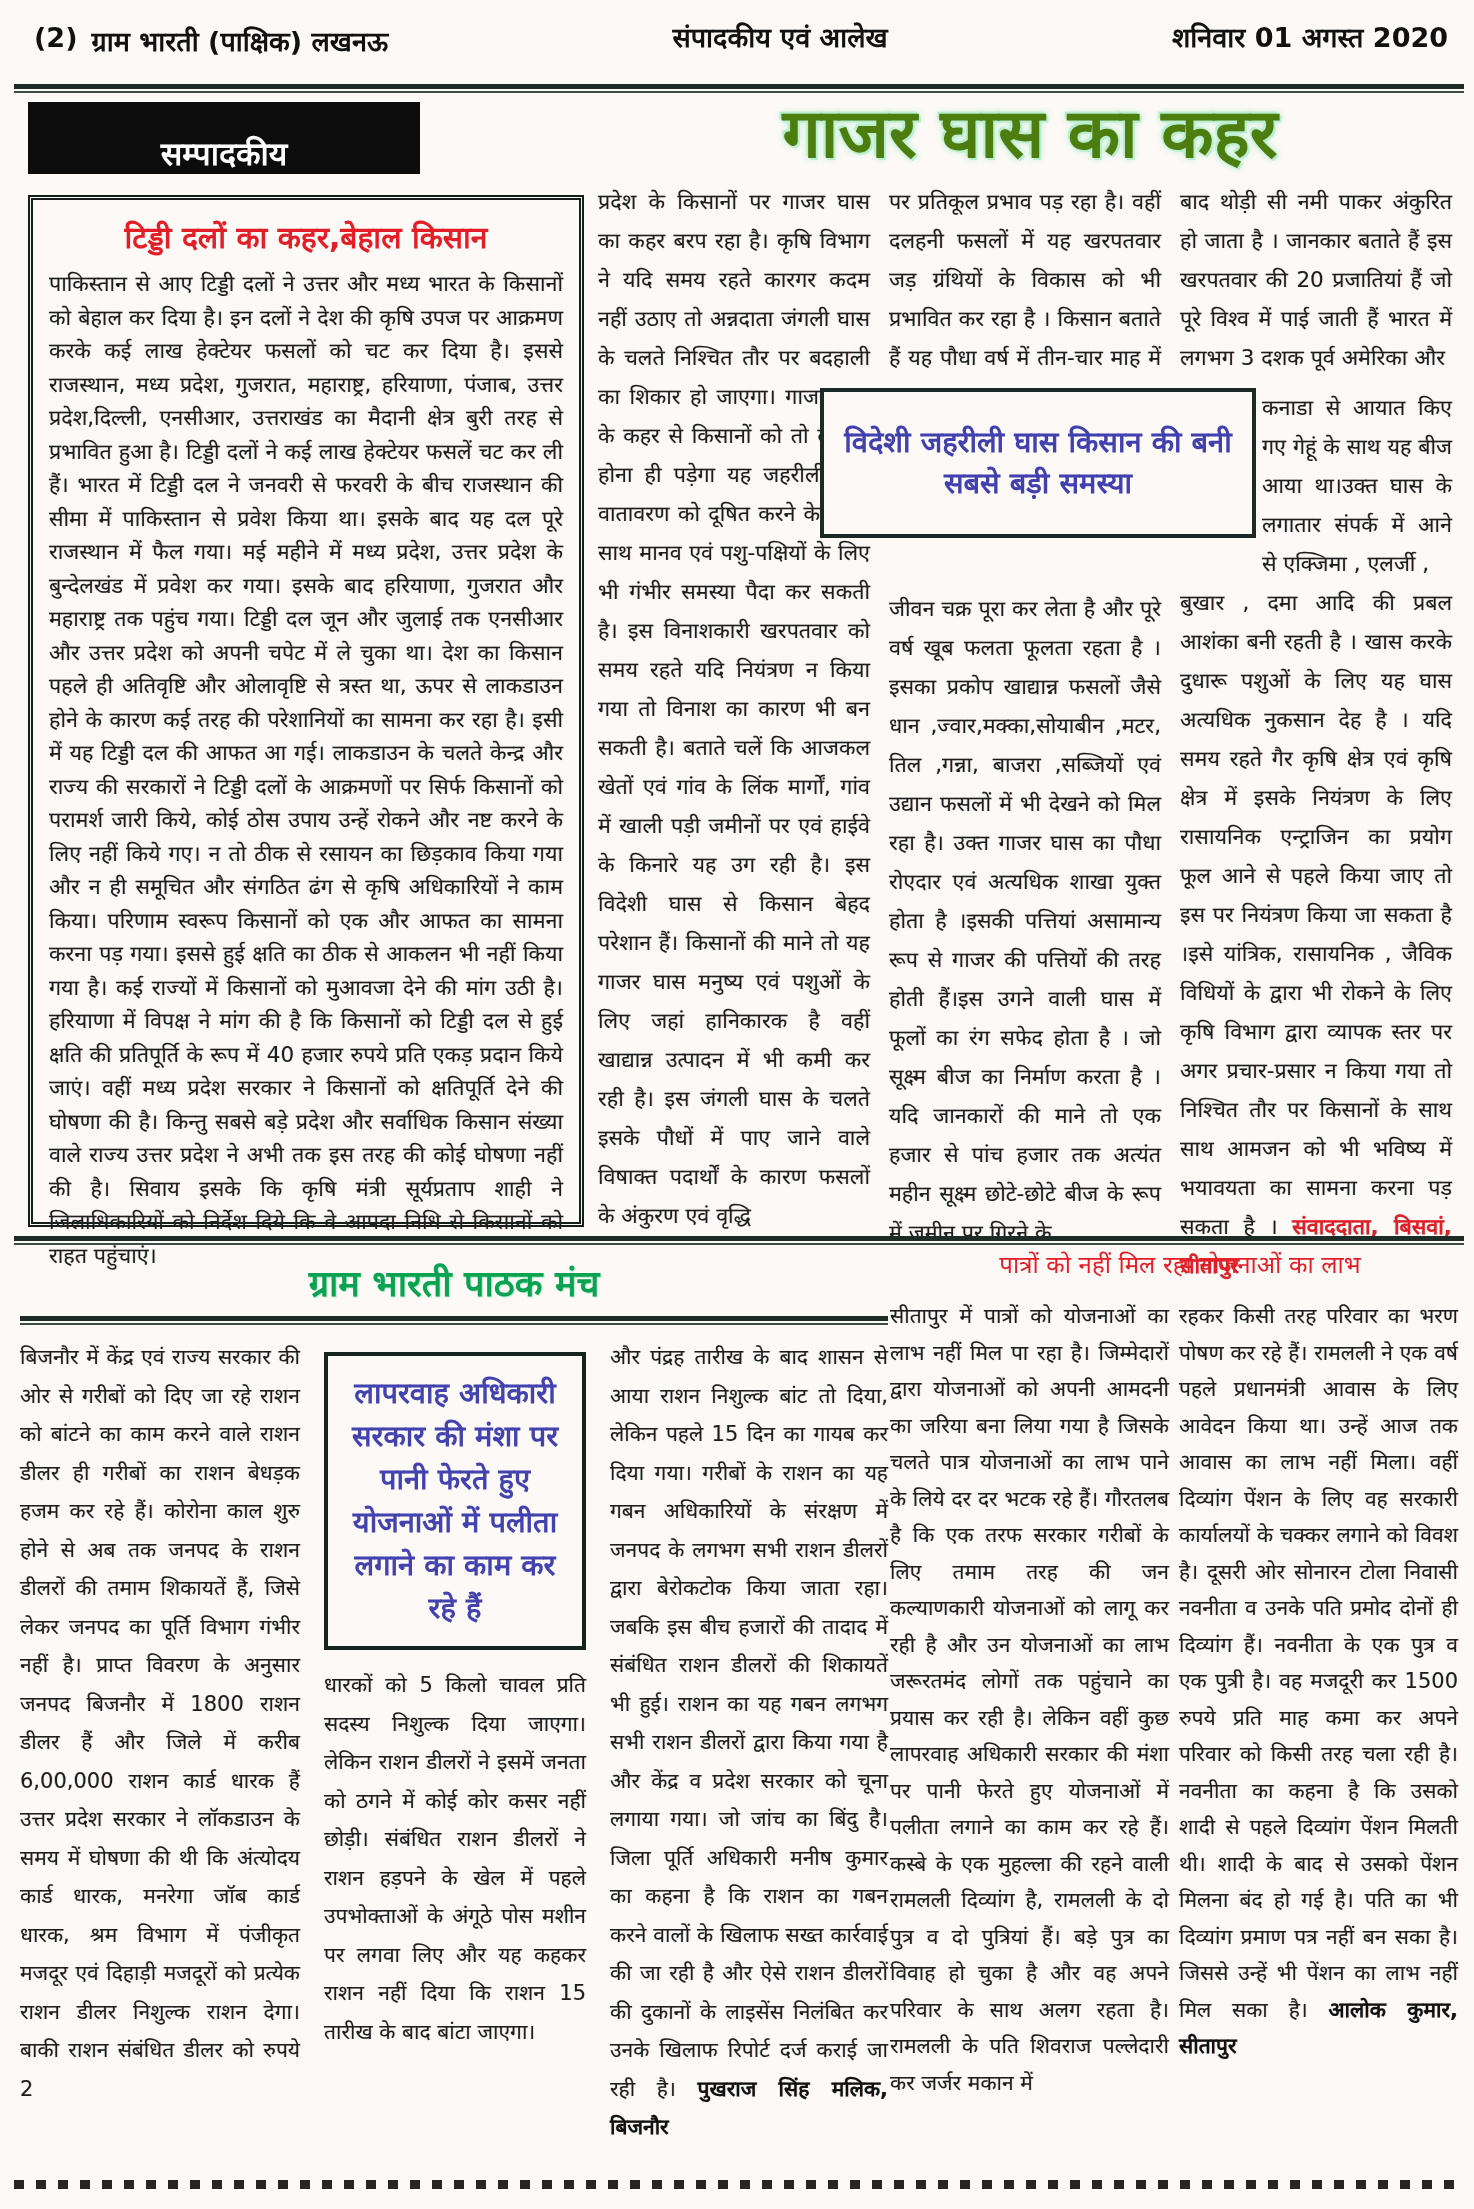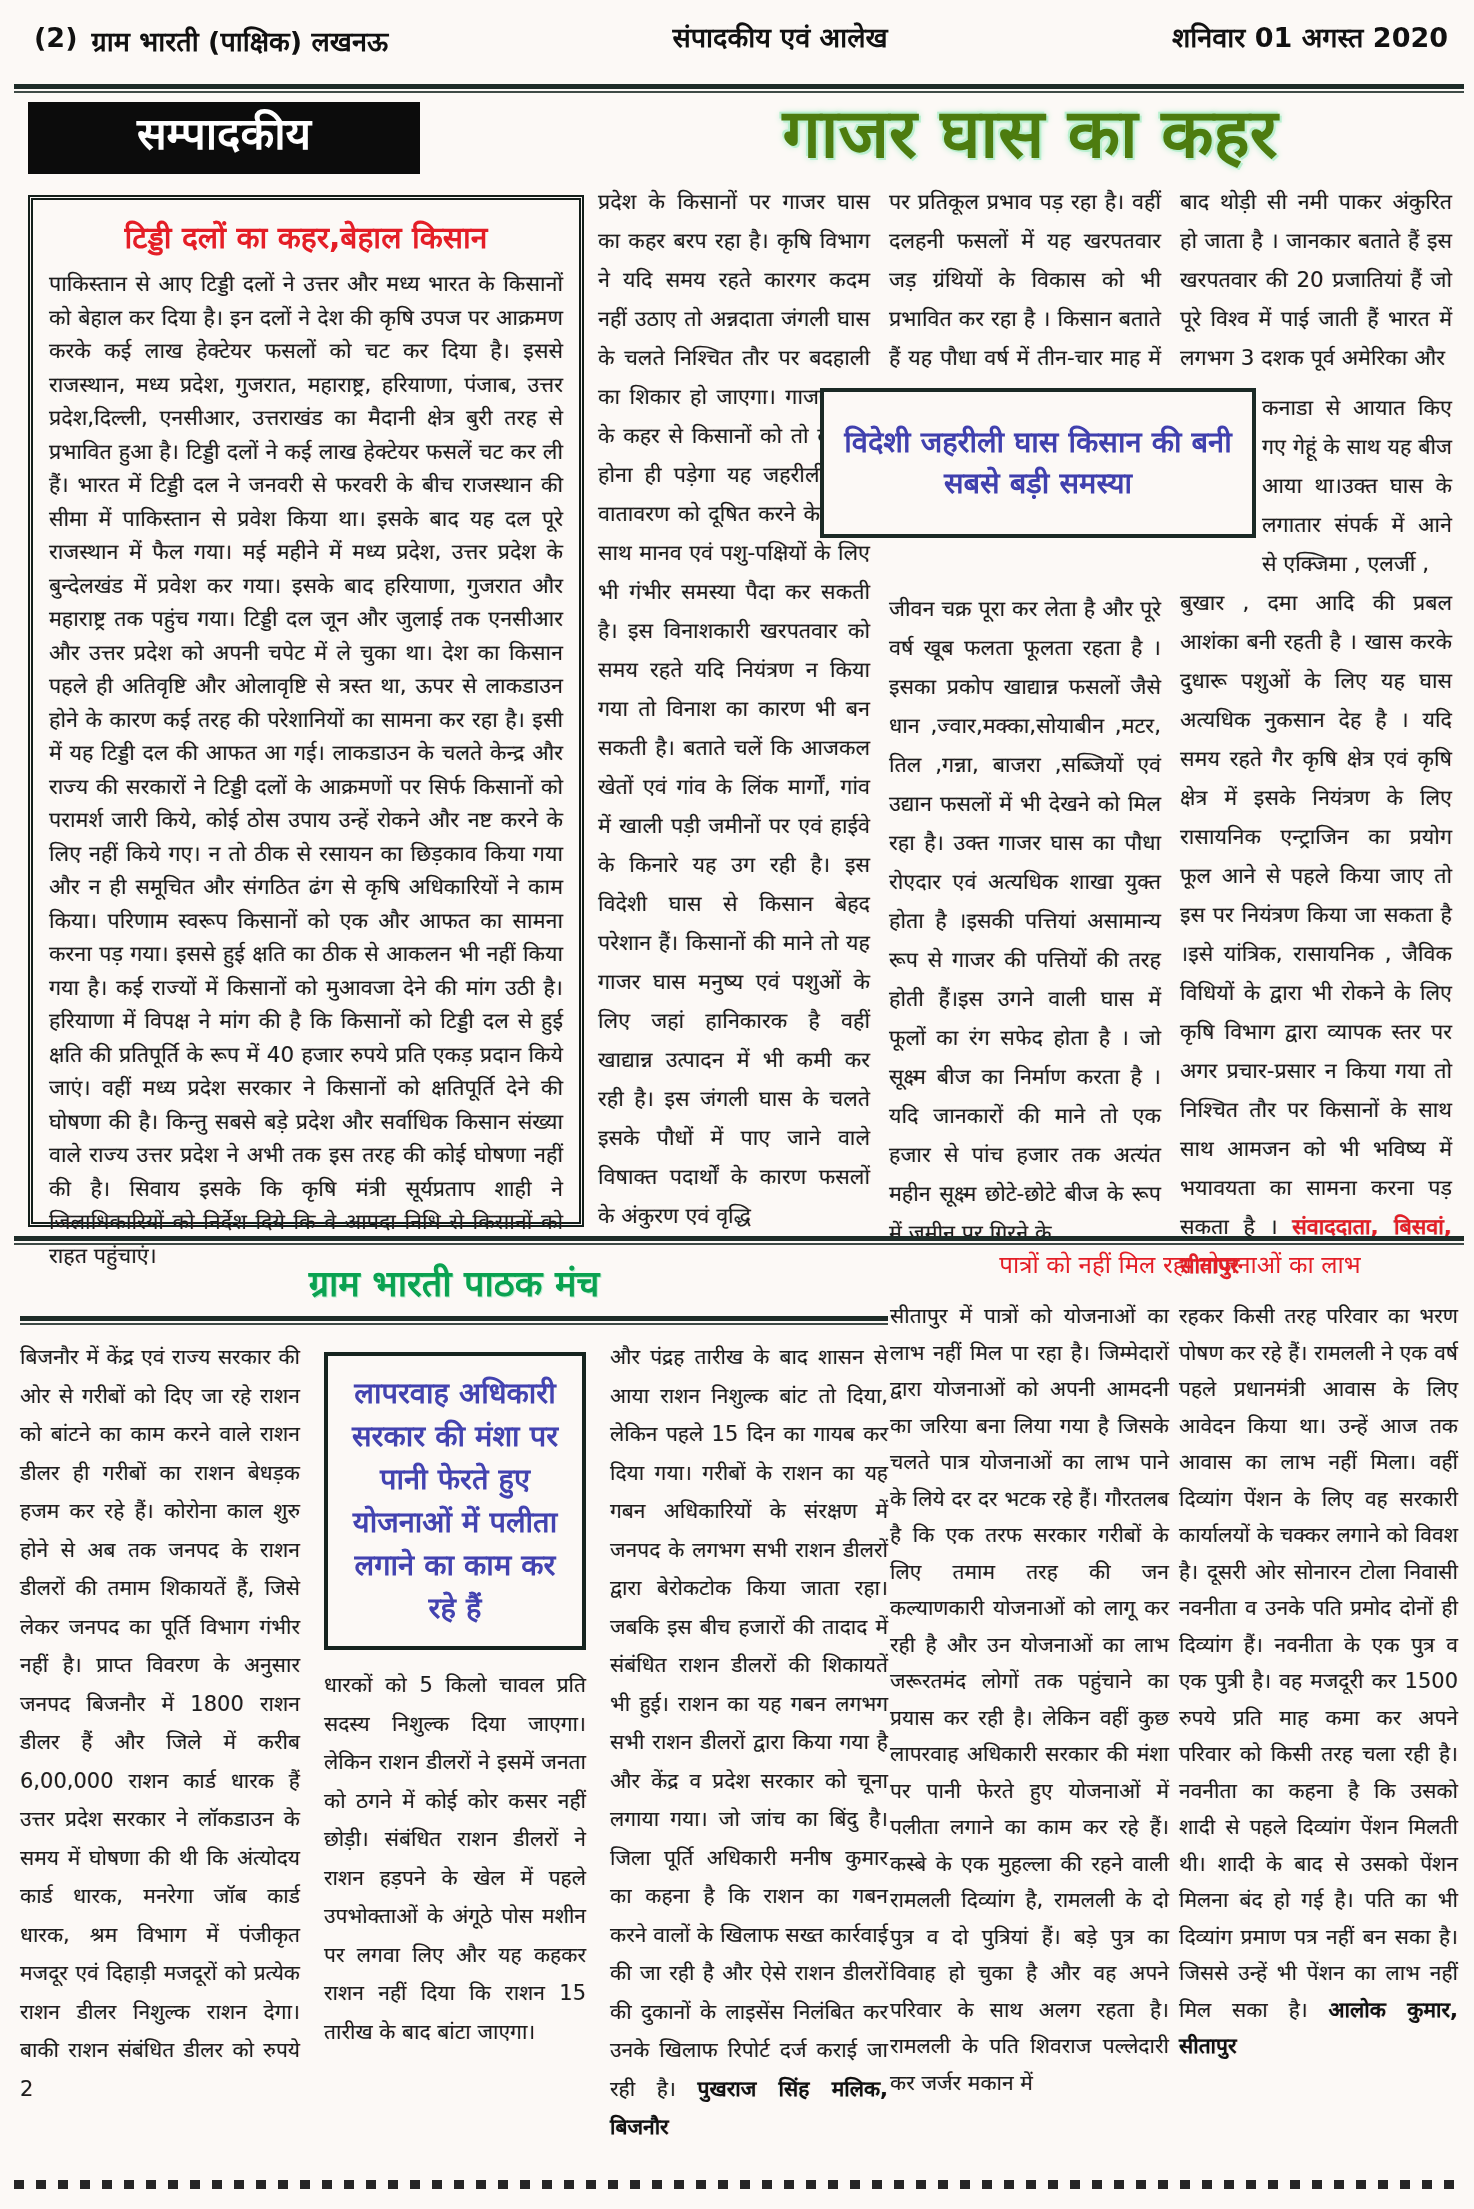--- a/index.html
+++ b/index.html
@@ -25,22 +25,22 @@
   .hdr{
     position:absolute;top:18px;left:34px;right:26px;
     display:flex;justify-content:space-between;align-items:baseline;
     font-weight:bold;font-size:27px;color:#111;
   }
   .hdr .left{display:flex;gap:14px;}
   
   .editorial{position:absolute;left:28px;top:102px;width:556px;}
   .ed-band{
     width:392px;height:72px;background:#0c0c0c;color:#fff;
-    display:flex;align-items:flex-start;justify-content:center;
-    font-size:44px;font-weight:bold;
+    display:flex;align-items:flex-end;justify-content:center;
+    font-size:32px;font-weight:bold;
   }
   .ed-box{
     margin-top:21px;border:5px double #141f1b;
     height:1032px;box-sizing:border-box;
     padding:8px 16px 0 16px;background:#fcf9f6;
   }
   .ed-headline{
     color:#e41e26;font-weight:bold;font-size:30px;
     text-align:center;margin:8px 0 10px 0;
   }

